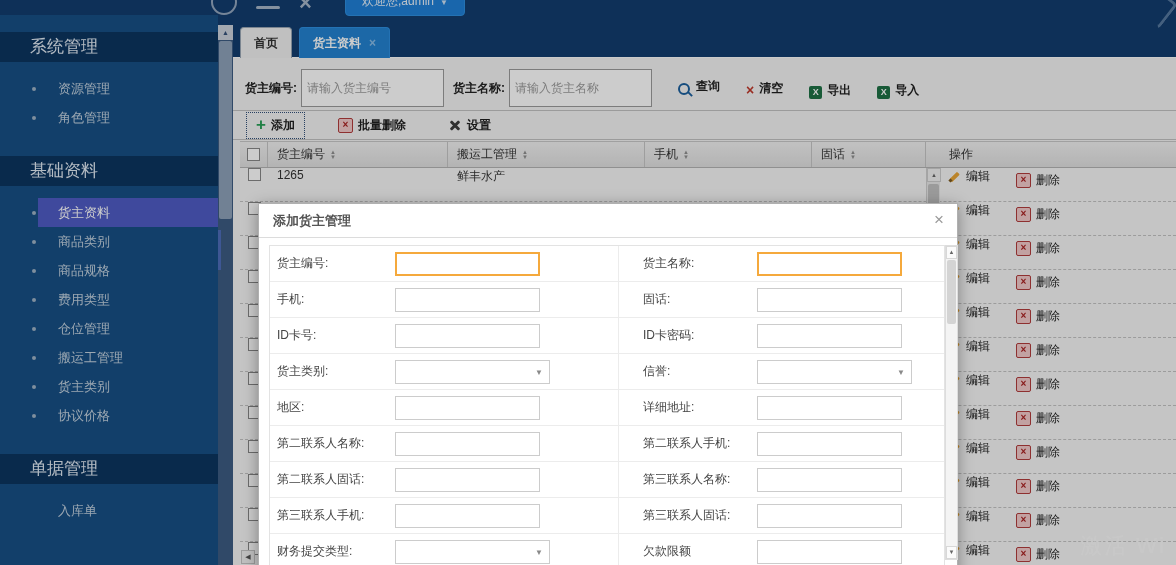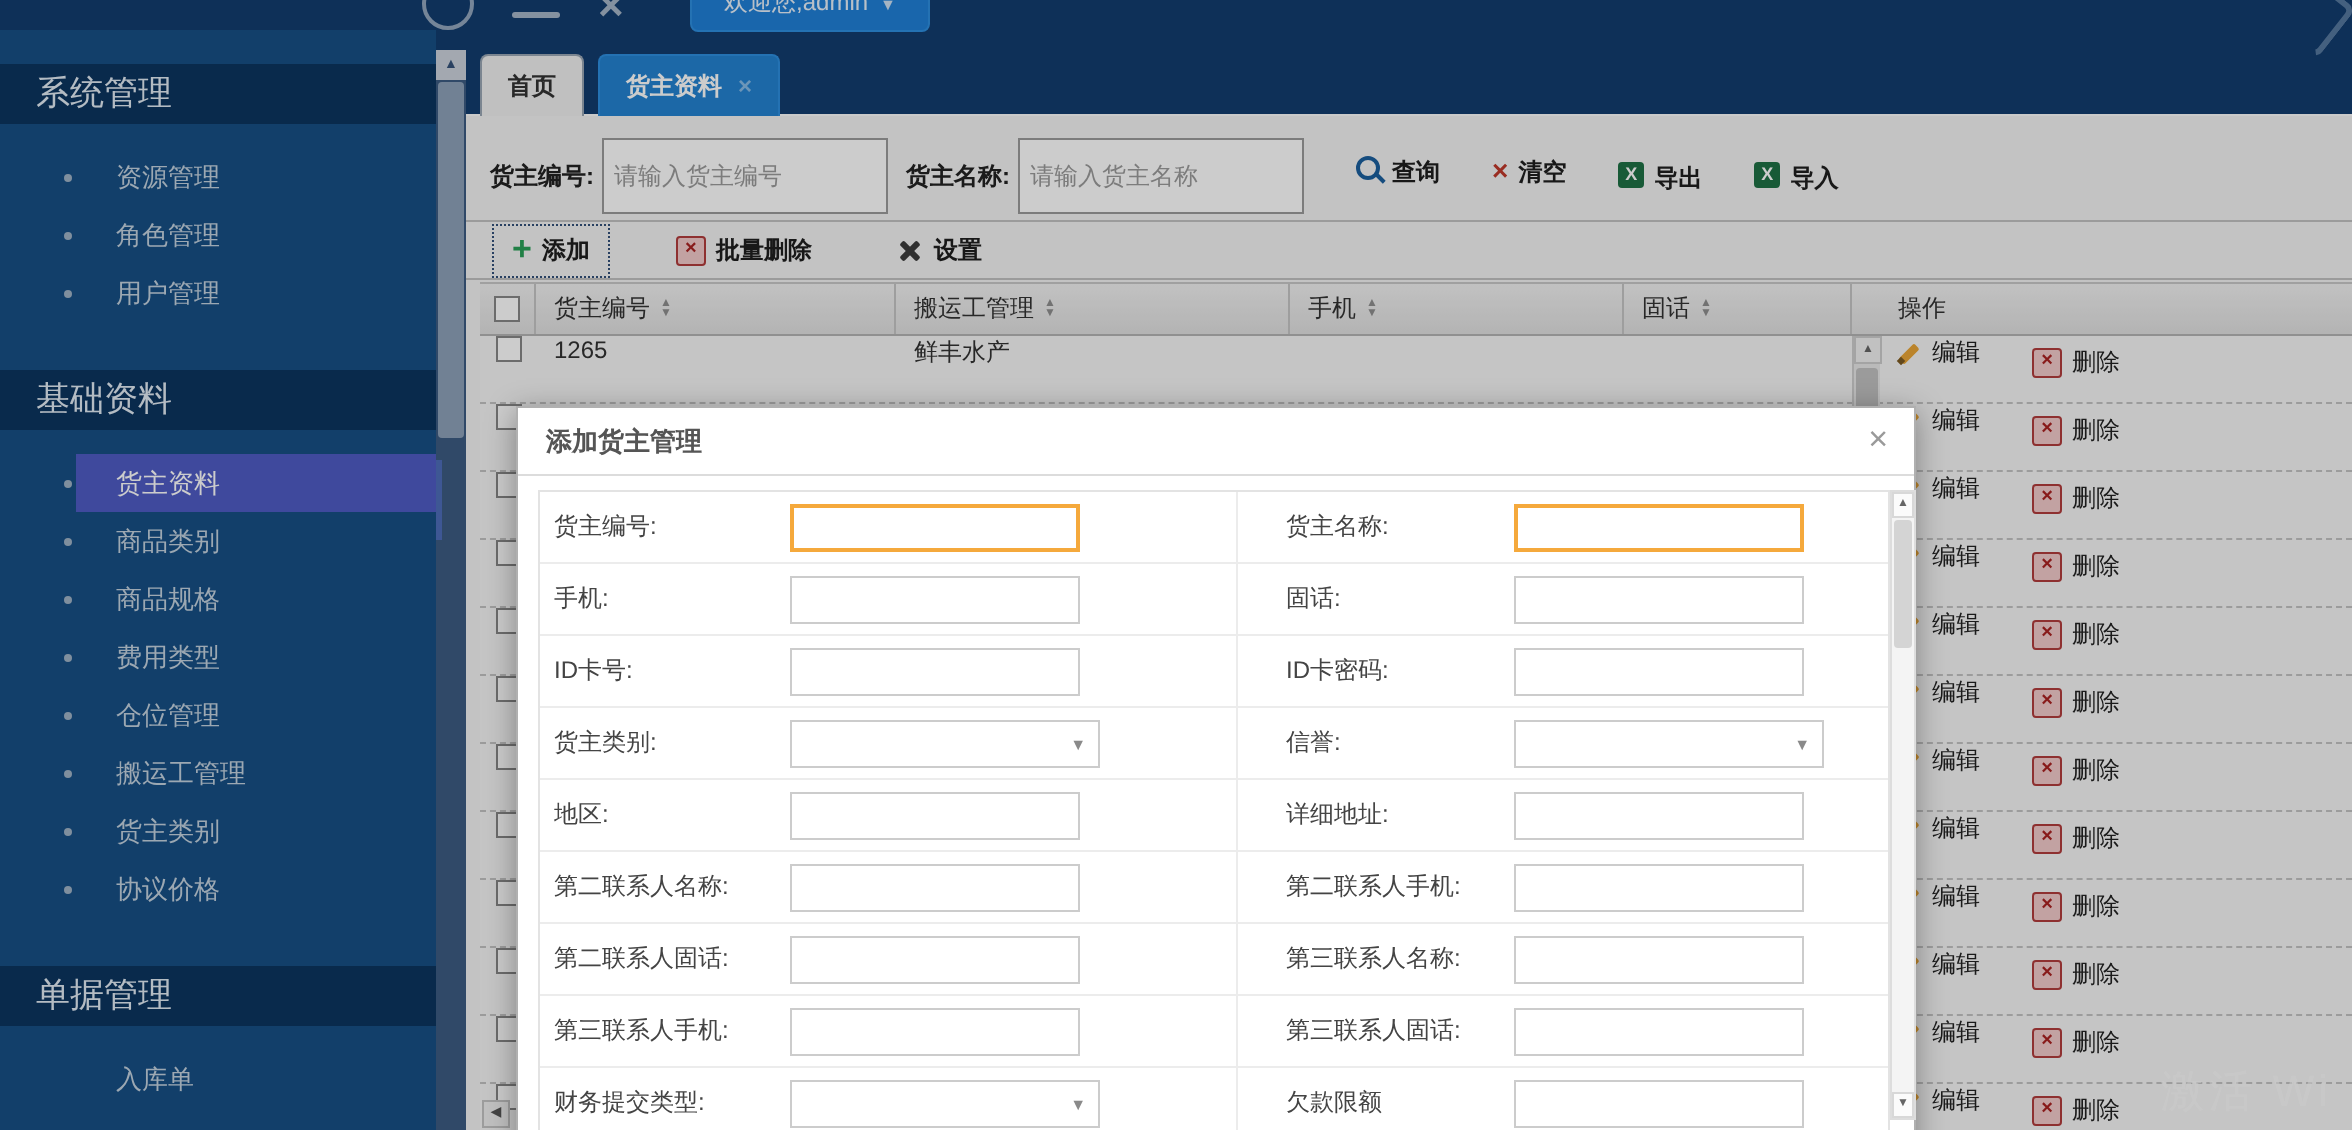--- a/index.html
+++ b/index.html
@@ -12,21 +12,21 @@
   .min-ic{position:absolute;left:256px;top:6px;width:24px;height:3px;background:#a6b6c8;border-radius:2px}
   .close-win{position:absolute;left:299px;top:-7px;color:#a6b6c8;font-size:22px;font-weight:bold;line-height:20px}
   .admin-btn{position:absolute;left:345px;top:-14px;width:118px;height:28px;background:#2080d8;border:1px solid #2e8fe0;
     border-radius:4px;color:#e8f1fb;text-align:center;line-height:28px;font-size:12px;cursor:pointer}
   .admin-btn .car{font-size:8px;color:#cfe2f4;margin-left:6px}
   .corner-dec{position:absolute;right:4px;top:-10px;width:30px;height:26px;border:3px solid rgba(170,195,220,.45);
     border-radius:5px;border-bottom-color:transparent;border-left-color:transparent;transform:rotate(38deg)}
 
   
   .sidebar{position:absolute;left:0;top:15px;width:218px;height:550px;background:#174f85;overflow:hidden}
-  .side-title{height:30px;line-height:30px;background:#0c3560;color:#e2ebf4;font-size:17px;padding-left:18px;margin-top:24px;margin-bottom:12px}
+  .side-title{height:30px;line-height:30px;background:#0c3560;color:#e2ebf4;font-size:17px;padding-left:30px;margin-top:24px;margin-bottom:12px}
   .side-title:first-child{margin-top:17px}
   .side-item{height:29px;line-height:29px;position:relative;padding-left:58px;color:#c3d2df;font-size:13px;cursor:pointer}
   .side-item .bullet{position:absolute;left:32px;top:13px;width:4px;height:4px;border-radius:50%;background:#9fb3c6}
   .side-item.sel{color:#fff;background:linear-gradient(#4f5cc5,#4f5cc5) no-repeat 38px 0/calc(100% - 38px) 100%}
 
   
   .side-scroll{position:absolute;left:218px;top:25px;width:15px;height:540px;background:#3d5c82}
   .side-scroll .arr{position:absolute;left:0;top:0;width:15px;height:15px;background:#ccd3dc;color:#35527a;
     font-size:7px;text-align:center;line-height:15px}
   .side-scroll .thumb{position:absolute;left:1px;top:16px;width:13px;height:178px;background:#8ea2ba;border-radius:2px}
@@ -39,21 +39,21 @@
   .tab.active{background:#2383d1;border-color:#2e8fe0;color:#fff}
   .tab .tab-x{margin-left:8px;color:rgba(220,235,250,.55);font-size:12px;line-height:12px}
 
   
   .content{position:absolute;left:233px;top:57px;width:943px;height:508px;background:#f4f4f4;border-top:1px solid #fdfdfd}
   .filter-row{position:absolute;left:12px;top:18px;height:24px;display:flex;align-items:center;white-space:nowrap}
   .flabel{font-weight:bold;color:#222;margin-right:4px}
   .finput{width:143px;height:36px;border:1px solid #9c9c9c;background:#fff;padding:18px 5px;font-size:12px;box-sizing:border-box;color:#14532d}
   .finput::placeholder{color:#9b9b9b}
   .gap2{margin-left:9px}
-  .tool-link{display:inline-flex;align-items:flex-start;font-weight:bold;color:#1e1e1e;cursor:pointer;margin-left:26px}
+  .tool-link{display:inline-flex;align-items:flex-end;font-weight:bold;color:#1e1e1e;cursor:pointer;margin-left:26px}
   .toolbar-row{position:absolute;left:0;top:52px;width:100%;height:30px;border-top:1px solid #c2c2c2;border-bottom:1px solid #c2c2c2;
     display:flex;align-items:center;padding-left:13px;box-sizing:border-box}
   .tb-btn{display:inline-flex;align-items:center;font-weight:bold;color:#1e1e1e;cursor:pointer;margin-right:24px;padding:4px 9px}
   .tb-btn.focused{border:1px dotted #33507a}
 
   
   .ic{display:inline-block;vertical-align:middle;flex:none}
   .ic-search{width:8px;height:8px;border:2px solid #1b5f9e;border-radius:50%;position:relative;margin-right:6px}
   .ic-search::after{content:'';position:absolute;width:6px;height:2px;background:#1b5f9e;transform:rotate(45deg);right:-5px;bottom:-2px}
   .ic-clear{color:#c0392b;font-weight:bold;font-size:14px;margin-right:5px;line-height:14px}
@@ -128,21 +128,20 @@
     <div class="admin-btn">
       <span>欢迎您,admin</span><span class="car">▼</span>
     </div>
     <div class="corner-dec"></div>
   </div>
 
   <aside class="sidebar">
       <div class="side-title">系统管理</div>
       <div class="side-item"><span class="bullet"></span><span>资源管理</span></div>
       <div class="side-item"><span class="bullet"></span><span>角色管理</span></div>
-      <div class="side-item"><span class="bullet"></span><span>用户管理</span></div>
       <div class="side-title">基础资料</div>
       <div class="side-item sel"><span class="bullet"></span><span>货主资料</span></div>
       <div class="side-item"><span class="bullet"></span><span>商品类别</span></div>
       <div class="side-item"><span class="bullet"></span><span>商品规格</span></div>
       <div class="side-item"><span class="bullet"></span><span>费用类型</span></div>
       <div class="side-item"><span class="bullet"></span><span>仓位管理</span></div>
       <div class="side-item"><span class="bullet"></span><span>搬运工管理</span></div>
       <div class="side-item"><span class="bullet"></span><span>货主类别</span></div>
       <div class="side-item"><span class="bullet"></span><span>协议价格</span></div>
       <div class="side-title">单据管理</div>

